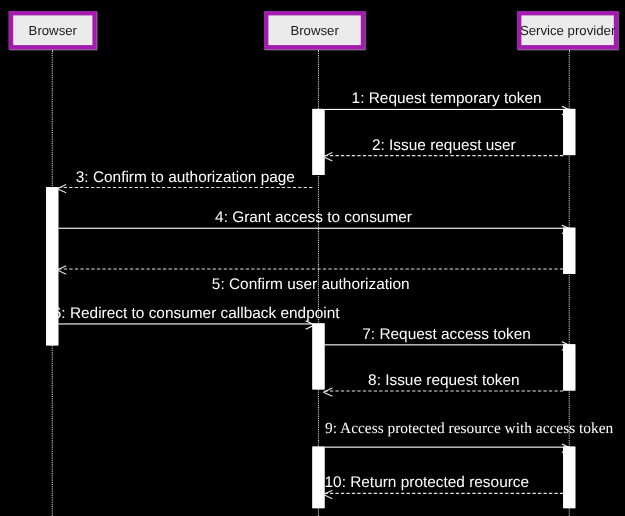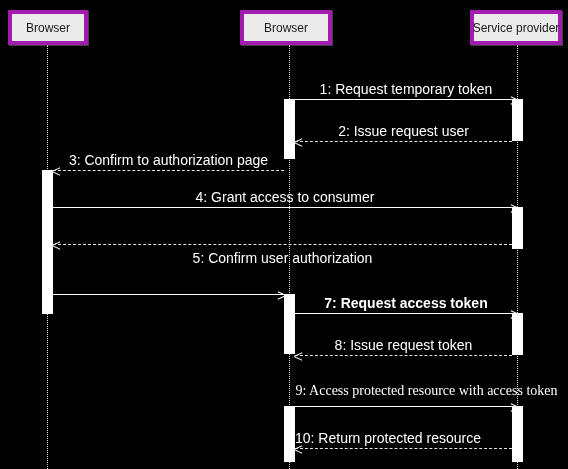--- a/index.html
+++ b/index.html
@@ -176,25 +176,26 @@
   <div class="msg-label" style="left:53px; top:191px; width:464px;">4: Grant access to consumer</div>
 
   <div class="msg dashed" style="left:53px; top:244px; width:459px;">
     <span class="arrow open-left"></span>
   </div>
   <div class="msg-label" style="left:53px; top:228px; width:459px;margin-top:24px;">5: Confirm user authorization</div>
 
   <div class="msg solid" style="left:53px; top:294px; width:231px;">
     <span class="arrow open-right"></span>
   </div>
+  <div class="msg-label" style="left:48px; top:278px; width:246px;">6: Redirect to consumer callback endpoint</div>
 
   <div class="msg solid" style="left:295px; top:313px; width:222px;">
     <span class="arrow open-right"></span>
   </div>
-  <div class="msg-label" style="left:295px; top:297px; width:222px;font-weight:bold;">7: Request access token</div>
+  <div class="msg-label" style="left:295px; top:297px; width:222px;">7: Request access token</div>
 
   <div class="msg dashed" style="left:295px; top:355px; width:217px;">
     <span class="arrow open-left"></span>
   </div>
   <div class="msg-label" style="left:295px; top:339px; width:217px;">8: Issue request token</div>
 
   <div class="msg solid" style="left:295px; top:406px; width:222px;">
     <span class="arrow open-right"></span>
   </div>
   <div class="msg-label" style="left:285px; top:384px; width:283px;font-family:Liberation Serif, serif;">9: Access protected resource with access token</div>

